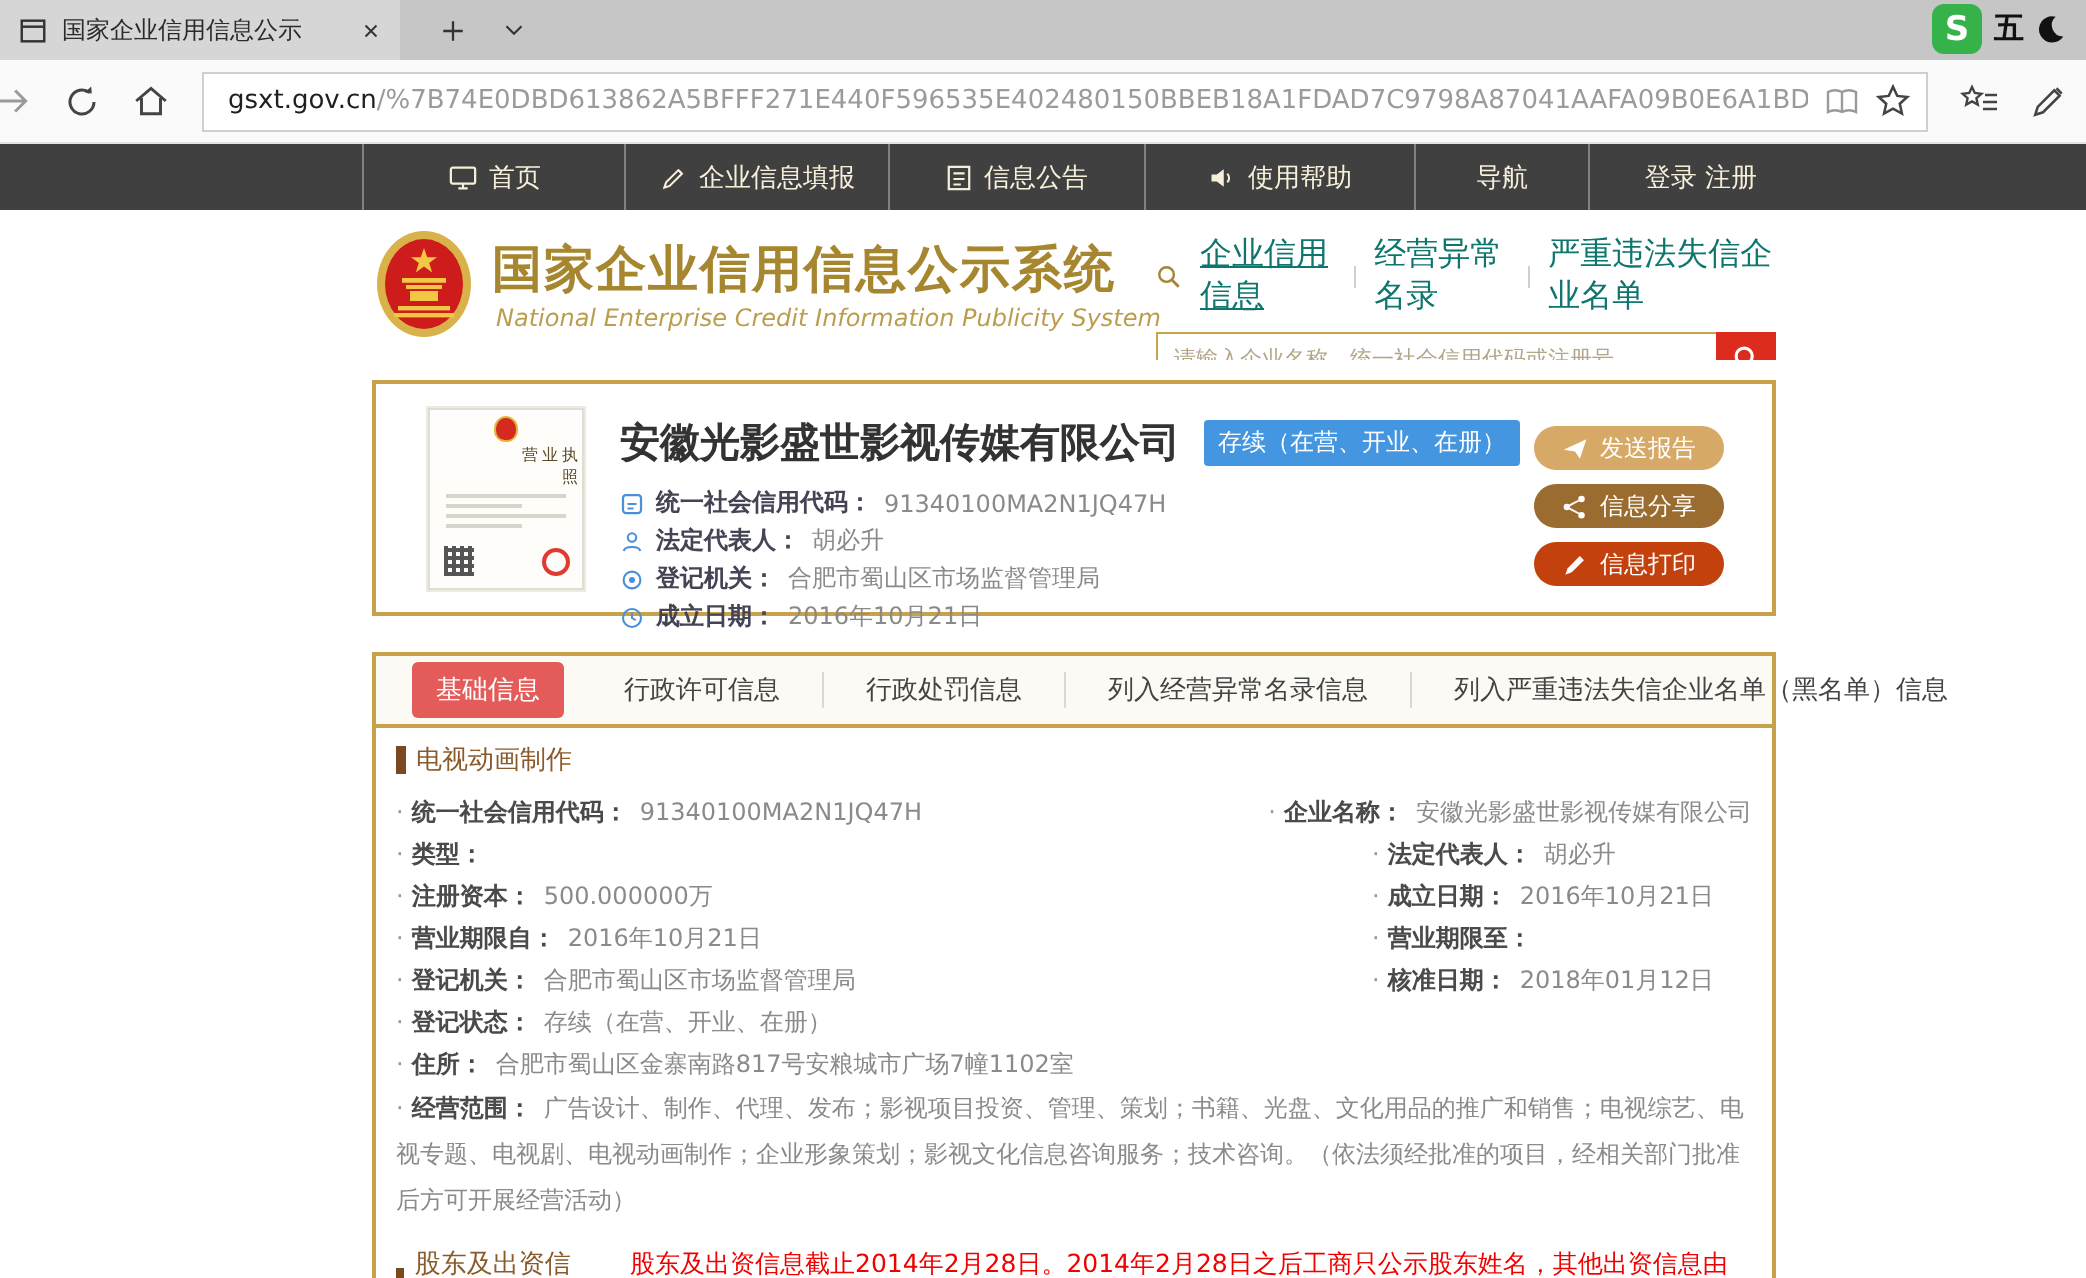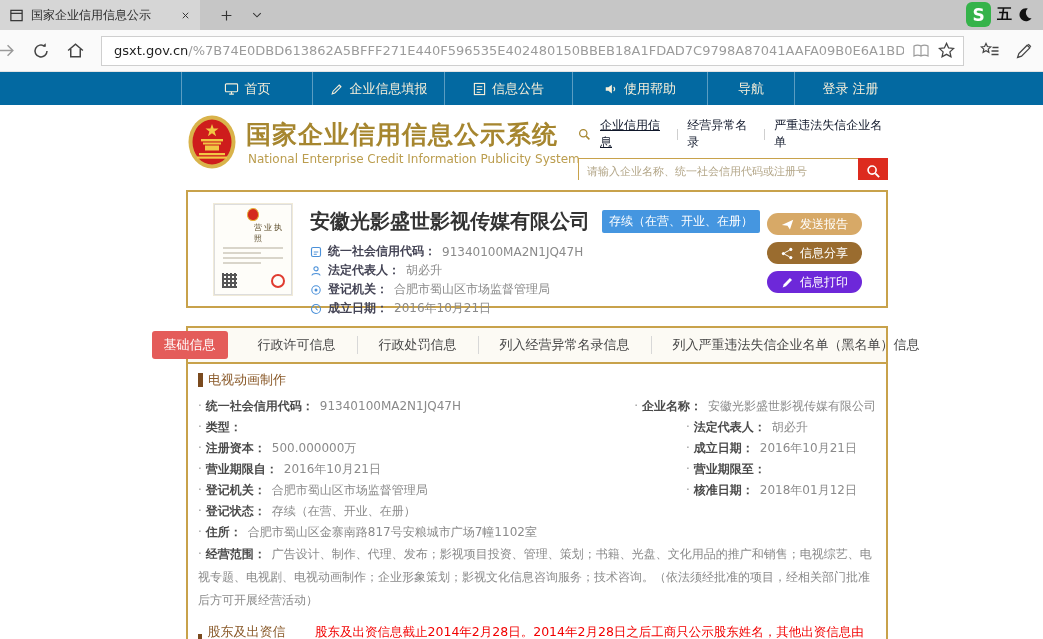--- a/index.html
+++ b/index.html
@@ -23,76 +23,76 @@
     display:flex; align-items:center; gap:16px; padding:0 10px 0 2px; }
   .toolbar .chrome-ic { color:#444; }
   .dim { color:#9a9a9a !important; }
   .urlbar { flex:1; height:30px; background:#fff; border:1px solid #cfcfcf;
     display:flex; align-items:center; padding:0 8px 0 12px; gap:8px; min-width:0; }
   .urltext { flex:1; font-size:13px; white-space:nowrap; overflow:hidden; }
   .url-domain { color:#1f1f1f; }
   .url-path { color:#9b9b9b; }
 
   
-  .gnav { height:33px; background:#0369a1; display:flex; align-items:stretch; color:#f7efd9; font-size:13px; }
+  .gnav { height:33px; background:#404040; display:flex; align-items:stretch; color:#f7efd9; font-size:13px; }
   .gnav-spacer { width:181px; }
   .gnav-item { display:flex; align-items:center; justify-content:center; gap:6px;
     border-left:1px solid rgba(255,255,255,.35); cursor:pointer; }
   .gnav-fill { flex:1; }
 
   
   .siteheader { height:75px; background:#fff; position:relative; }
   .logo { position:absolute; left:188px; top:10px; }
   .site-title { position:absolute; left:246px; top:13px; font-size:25px; font-weight:bold;
     color:#a6862f; letter-spacing:1px; }
-  .site-sub { position:absolute; left:248px; top:47px; font-size:12px; color:#bb9d4e; }
+  .site-sub { position:absolute; left:248px; top:47px; font-size:12px; color:#bb9d4e;font-style:italic; }
   .searchblock { position:absolute; left:578px; top:12px; width:310px; }
-  .stabs { display:flex; align-items:center; gap:9px; font-size:12px; color:#0f172a; }
+  .stabs { display:flex; align-items:center; gap:9px; font-size:16px; color:#0f766e; }
   .stab { cursor:pointer; }
   .stab.active { text-decoration:underline; }
   .stab-sep { color:#c9c9c9; width:1px; height:11px; background:#cfcfcf; }
   .srow { margin-top:7px; display:flex; }
   .sinput { flex:1; height:26px; border:1px solid #c8a24b; border-right:none; font-size:11px;
     padding:0 8px; color:#555; outline:none; font-family:inherit; }
   .sinput::placeholder { color:#b3a688; }
   .sbtn { width:30px; height:26px; background:#dd2b1e; border:none; display:flex;
     align-items:center; justify-content:center; cursor:pointer; }
 
   
   .content { position:relative; height:459px; background:#fff; overflow:hidden; }
   .card { position:absolute; left:186px; width:702px; border:2px solid #c8a24b; background:#fff; }
   .card1 { top:10px; height:118px; }
   .card2 { top:146px; height:600px; }
 
   
   .thumb { position:absolute; left:26px; top:12px; width:78px; height:91px; background:#fefdf9;
     border:1px solid #ddd; box-shadow:0 0 0 1px #f0ead8; }
   .thumb-emblem { width:12px; height:13px; margin:3px auto 1px; background:#d42a1f; border-radius:50% 50% 45% 45%; border:1px solid #e4b43c; }
-  .thumb-title { text-align:left; font-size:8px; color:#5a4a28; letter-spacing:2px;padding-left:39px; }
+  .thumb-title { text-align:right; font-size:8px; color:#5a4a28; letter-spacing:2px;padding-left:39px; }
   .thumb-line { height:2px; background:#d9d5ca; margin:3px 8px 0; }
   .thumb-line.short { margin-right:30px; }
   .thumb-qr { position:absolute; left:7px; bottom:6px; width:15px; height:15px;
     background-image:repeating-linear-gradient(0deg,#555 0 2px,transparent 2px 4px),
                      repeating-linear-gradient(90deg,#555 0 2px,transparent 2px 4px); }
   .thumb-seal { position:absolute; right:6px; bottom:6px; width:14px; height:14px;
     border:2px solid #e03b30; border-radius:50%; }
   .cname-row { position:absolute; left:122px; top:16px; display:flex; align-items:center; gap:12px; }
   .cname { font-size:20px; font-weight:bold; color:#333; }
   .badge { background:#4596e0; color:#fff; font-size:12px; padding:3px 7px; border-radius:2px; white-space:nowrap; }
   .cfields { position:absolute; left:122px; top:50px; font-size:12px; }
   .cfield { display:flex; align-items:center; gap:6px; height:19px; color:#4a90d9; }
   .cfield .lbl { color:#445; font-weight:bold; }
   .cfield .val { color:#8a8a8a; }
   .actions { position:absolute; right:24px; top:21px; display:flex; flex-direction:column; gap:7px; }
   .abtn { width:95px; height:22px; border:none; border-radius:11px; color:#fff; font-size:12px;
     display:flex; align-items:center; justify-content:center; gap:6px; cursor:pointer; font-family:inherit; }
 
   
   .tabstrip { height:36px; background:#fcfaf4; border-bottom:2px solid #c8a24b;
-    display:flex; align-items:center; padding-left:18px; font-size:13px;justify-content:center; }
+    display:flex; align-items:center; padding-left:18px; font-size:13px; }
   .dtab { color:#444; padding:0 21px; cursor:pointer; white-space:nowrap; border-left:1px solid #d8d8d8; }
   .dtab.first { border-left:none; }
   .dtab.active { background:#e45c5a; color:#fff; padding:5px 12px; border-radius:3px;
     border-left:none; margin-right:9px; }
   .dbody { padding:8px 10px 0; }
   .sec-title { display:flex; align-items:center; gap:5px; font-size:13px; color:#8a5a2a; height:16px; }
   .sec-mark { width:5px; height:14px; background:#7a4a1e; }
   .rows { margin-top:8px; font-size:12px; }
   .frow { display:flex; line-height:21px; }
   .cell { display:flex; white-space:nowrap; }
@@ -355,21 +355,21 @@
         <span>
           <svg width="13" height="13" viewBox="0 0 16 16">
               <circle cx="3" cy="8" r="2" fill="#fff"></circle>
               <circle cx="12" cy="3" r="2" fill="#fff"></circle>
               <circle cx="12" cy="13" r="2" fill="#fff"></circle>
               <path d="M4.6 7l5.8-3M4.6 9l5.8 3" stroke="#fff" stroke-width="1.2"></path>
             </svg>
         </span>
         <span>信息分享</span>
       </button>
-      <button class="abtn" style="background:#6d28d9">
+      <button class="abtn" style="background:#c2410c">
         <span>
           <svg width="13" height="13" viewBox="0 0 16 16">
               <path d="M2 14l1.5-4L11 2.5 13.5 5 6 12.5 2 14z" fill="#fff"></path>
             </svg>
         </span>
         <span>信息打印</span>
       </button>
     </div>
   </div>
 

